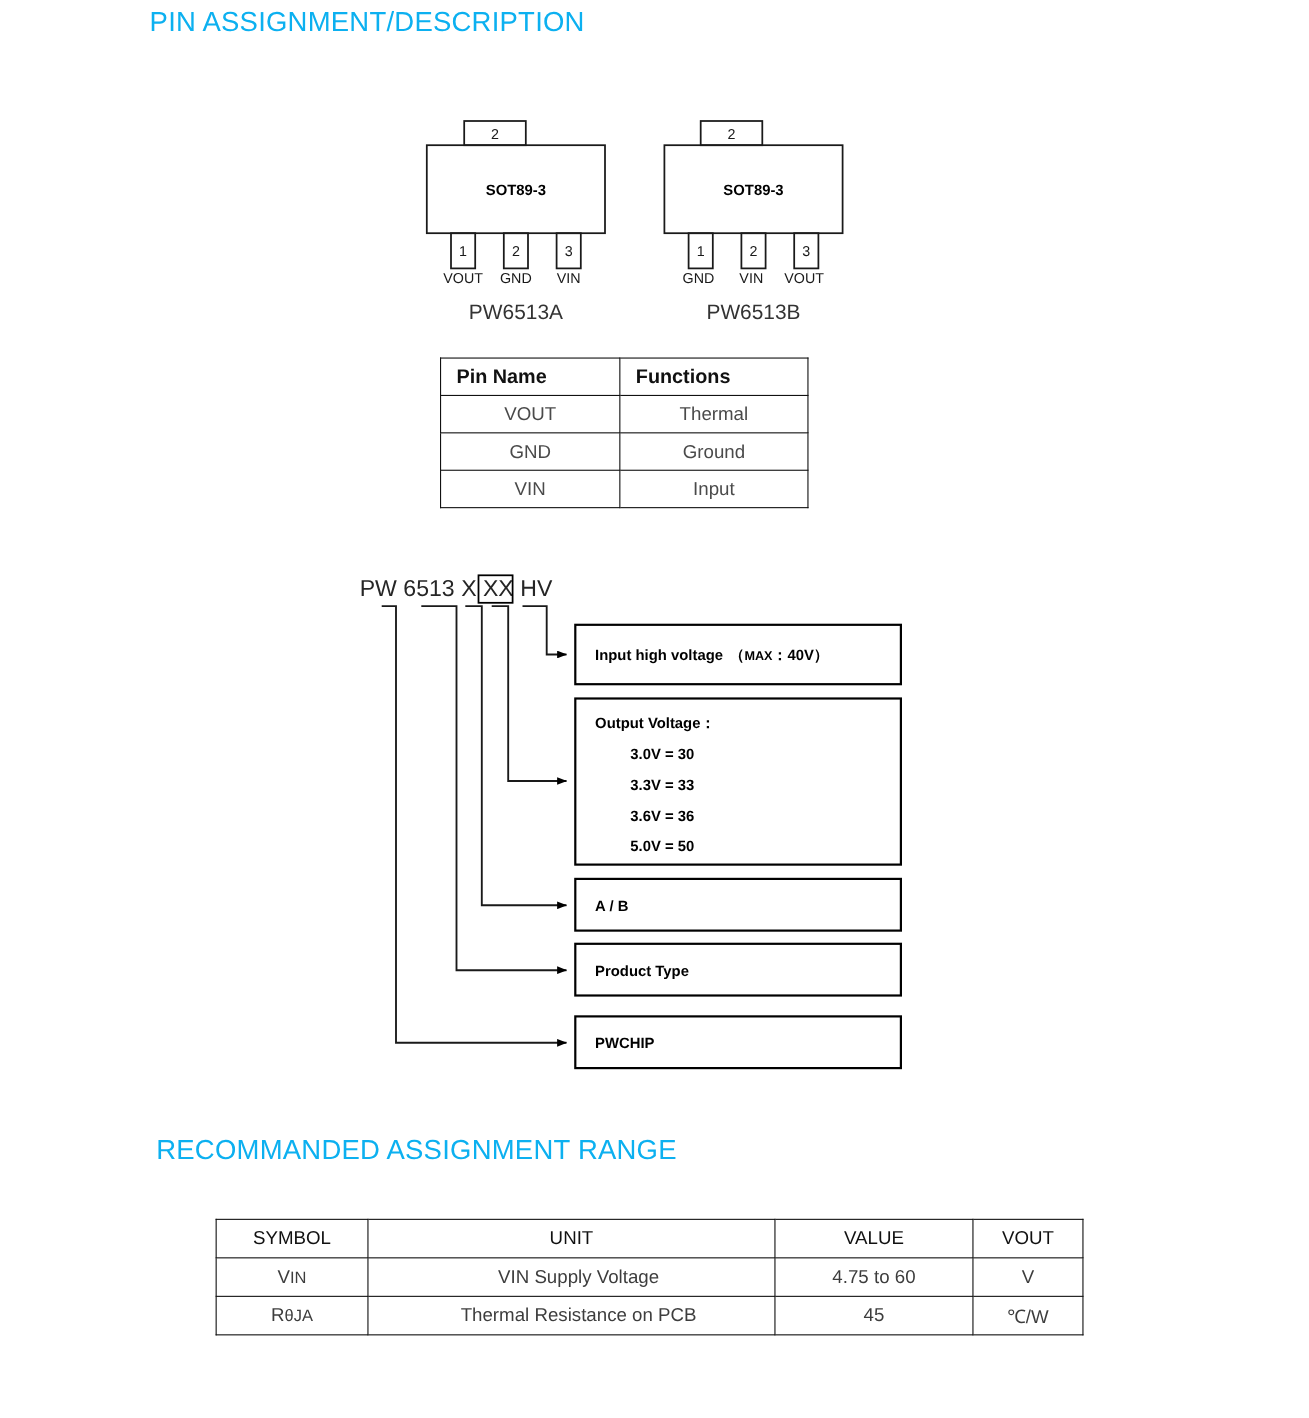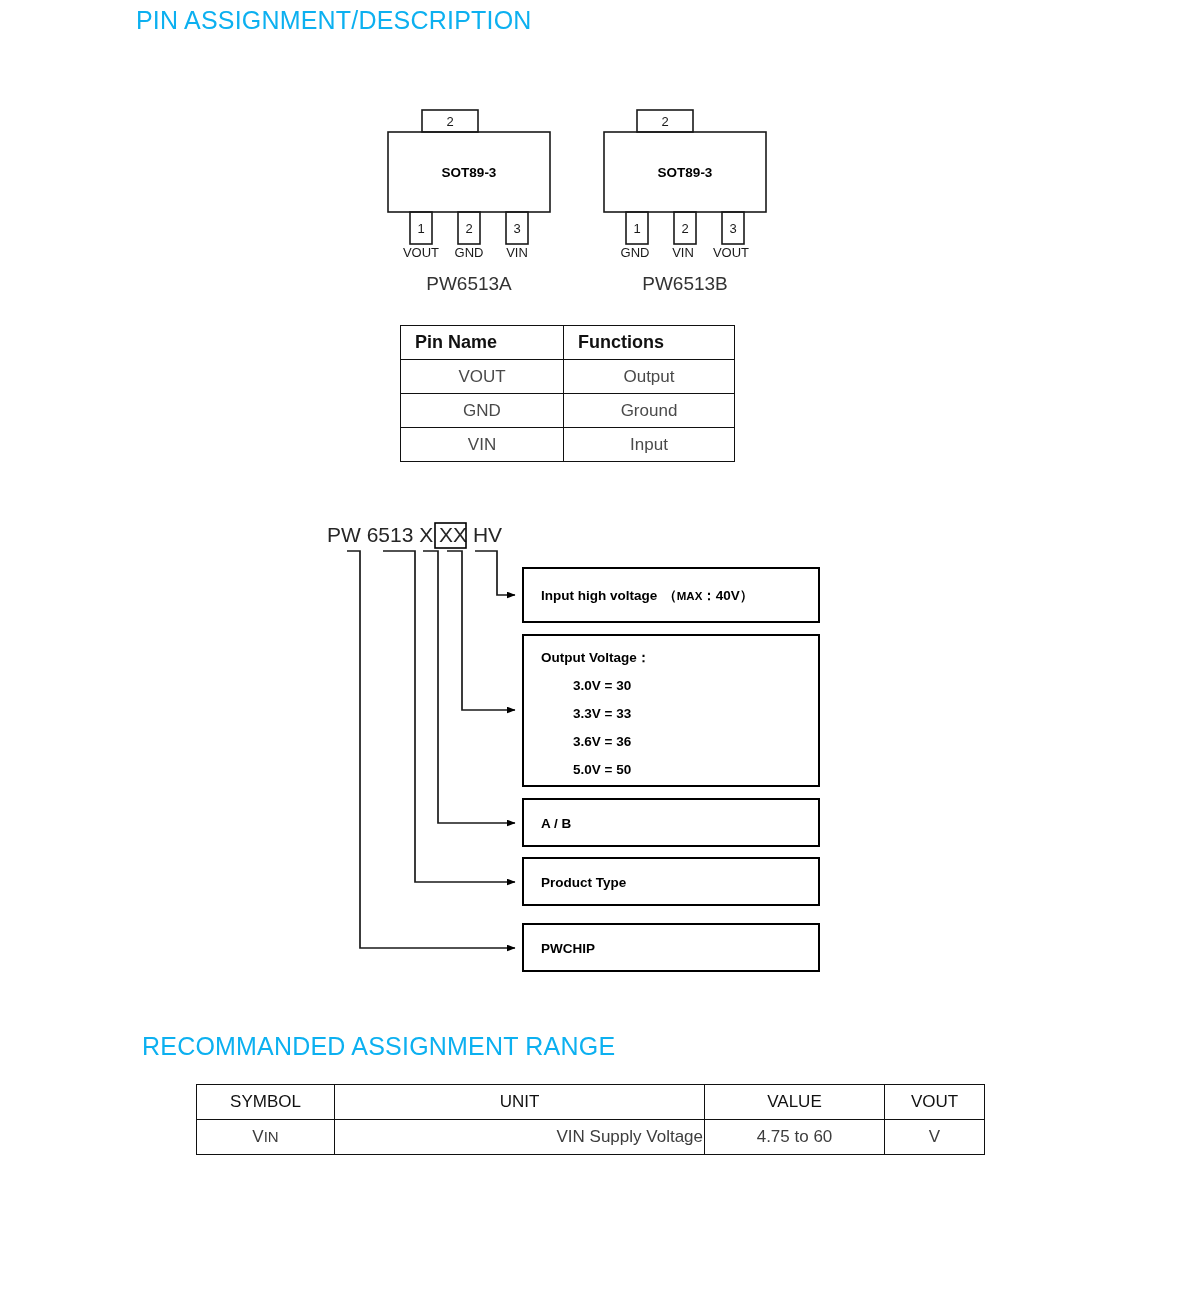--- a/index.html
+++ b/index.html
@@ -123,21 +123,21 @@
   .pn-xx-box {
     fill: none;
     stroke: #000000;
     stroke-width: 1.6;
   }
 
   
   #operating-range-table {
     position: absolute;
     left: 196px;
-    top: 1084px;
+    top: 1108px;
     width: 788px;
     border-collapse: collapse;
     table-layout: fixed;
   }
   #operating-range-table th,
   #operating-range-table td {
     border: 1px solid #111111;
     height: 32px;
     font-size: 17px;
     font-weight: normal;
@@ -146,21 +146,21 @@
   #operating-range-table th {
     color: #111111;
     text-align: center;
     font-weight: normal;
   }
   #operating-range-table td.sym {
     text-align: center;
     color: #3d3d3d;
   }
   #operating-range-table td.item {
-    text-align: right;
+    text-align: center;
     padding-left: 14px;
   }
   #operating-range-table td.val,
   #operating-range-table td.unit {
     text-align: center;
   }
   #operating-range-table col.s { width: 138px; }
   #operating-range-table col.i { width: 370px; }
   #operating-range-table col.v { width: 180px; }
   #operating-range-table col.u { width: 100px; }
@@ -224,21 +224,21 @@
     </colgroup>
   <thead>
     <tr>
       <th>Pin Name</th>
       <th>Functions</th>
     </tr>
   </thead>
   <tbody>
     <tr>
       <td>VOUT</td>
-      <td>Output</td>
+      <td>Thermal</td>
     </tr>
     <tr>
       <td>GND</td>
       <td>Ground</td>
     </tr>
     <tr>
       <td>VIN</td>
       <td>Input</td>
     </tr>
   </tbody>
@@ -314,14 +314,20 @@
       <th>VOUT</th>
     </tr>
   </thead>
   <tbody>
     <tr>
       <td class="sym"><span>V</span><span class="sc">IN</span></td>
       <td class="item">VIN Supply Voltage</td>
       <td class="val">4.75 to 60</td>
       <td class="unit">V</td>
     </tr>
+    <tr>
+      <td class="sym"><span>R</span><span class="sc">θJA</span></td>
+      <td class="item">Thermal Resistance on PCB</td>
+      <td class="val">45</td>
+      <td class="unit">℃/W</td>
+    </tr>
   </tbody>
 </table>
 
 </body></html>

